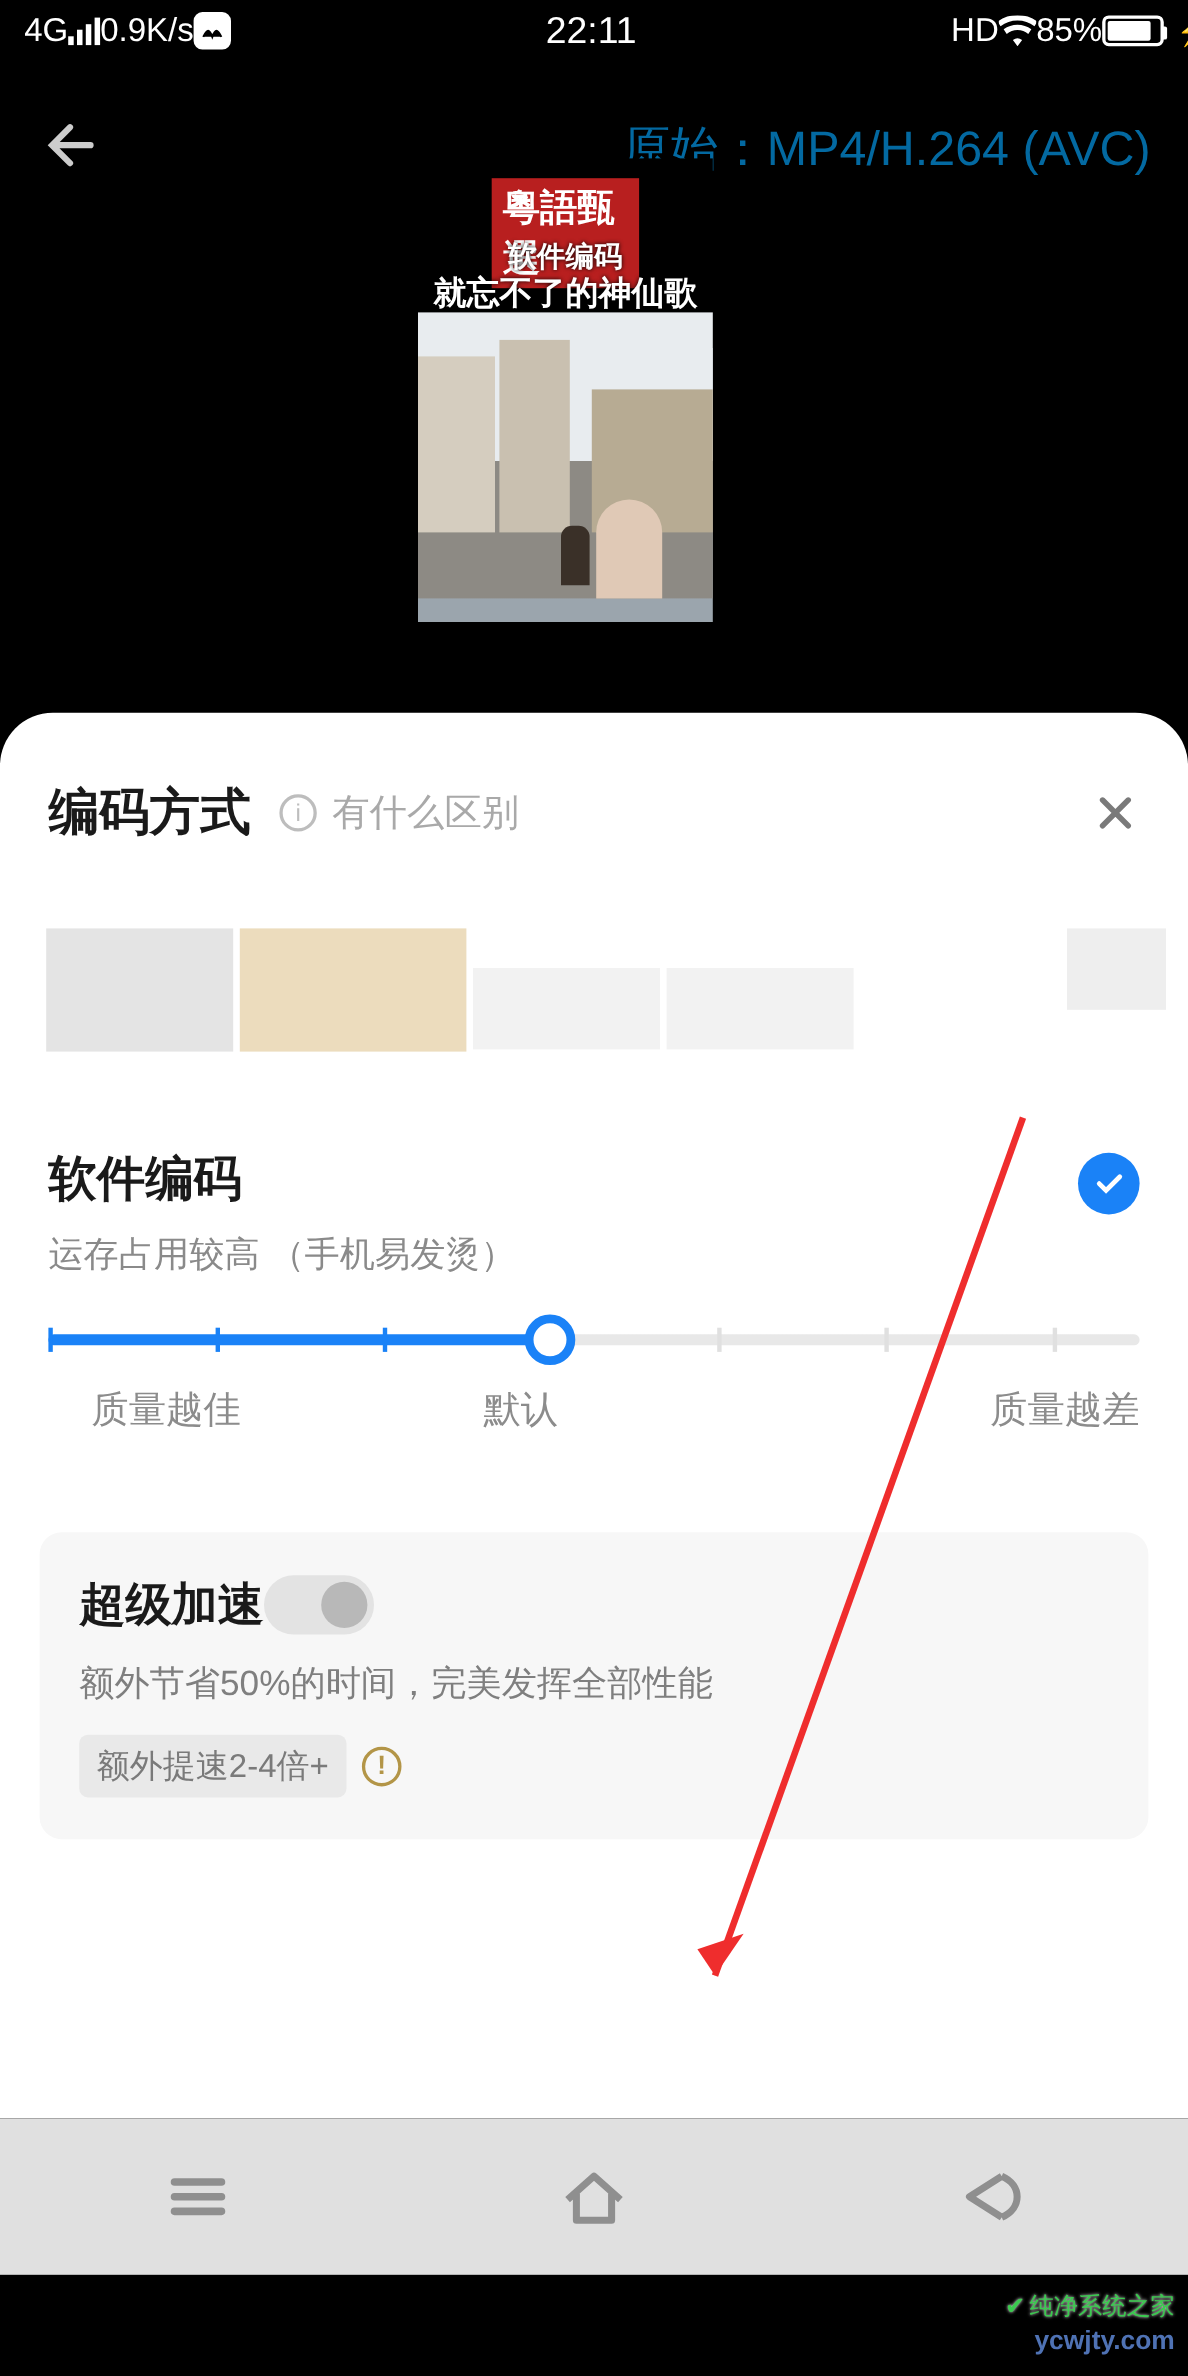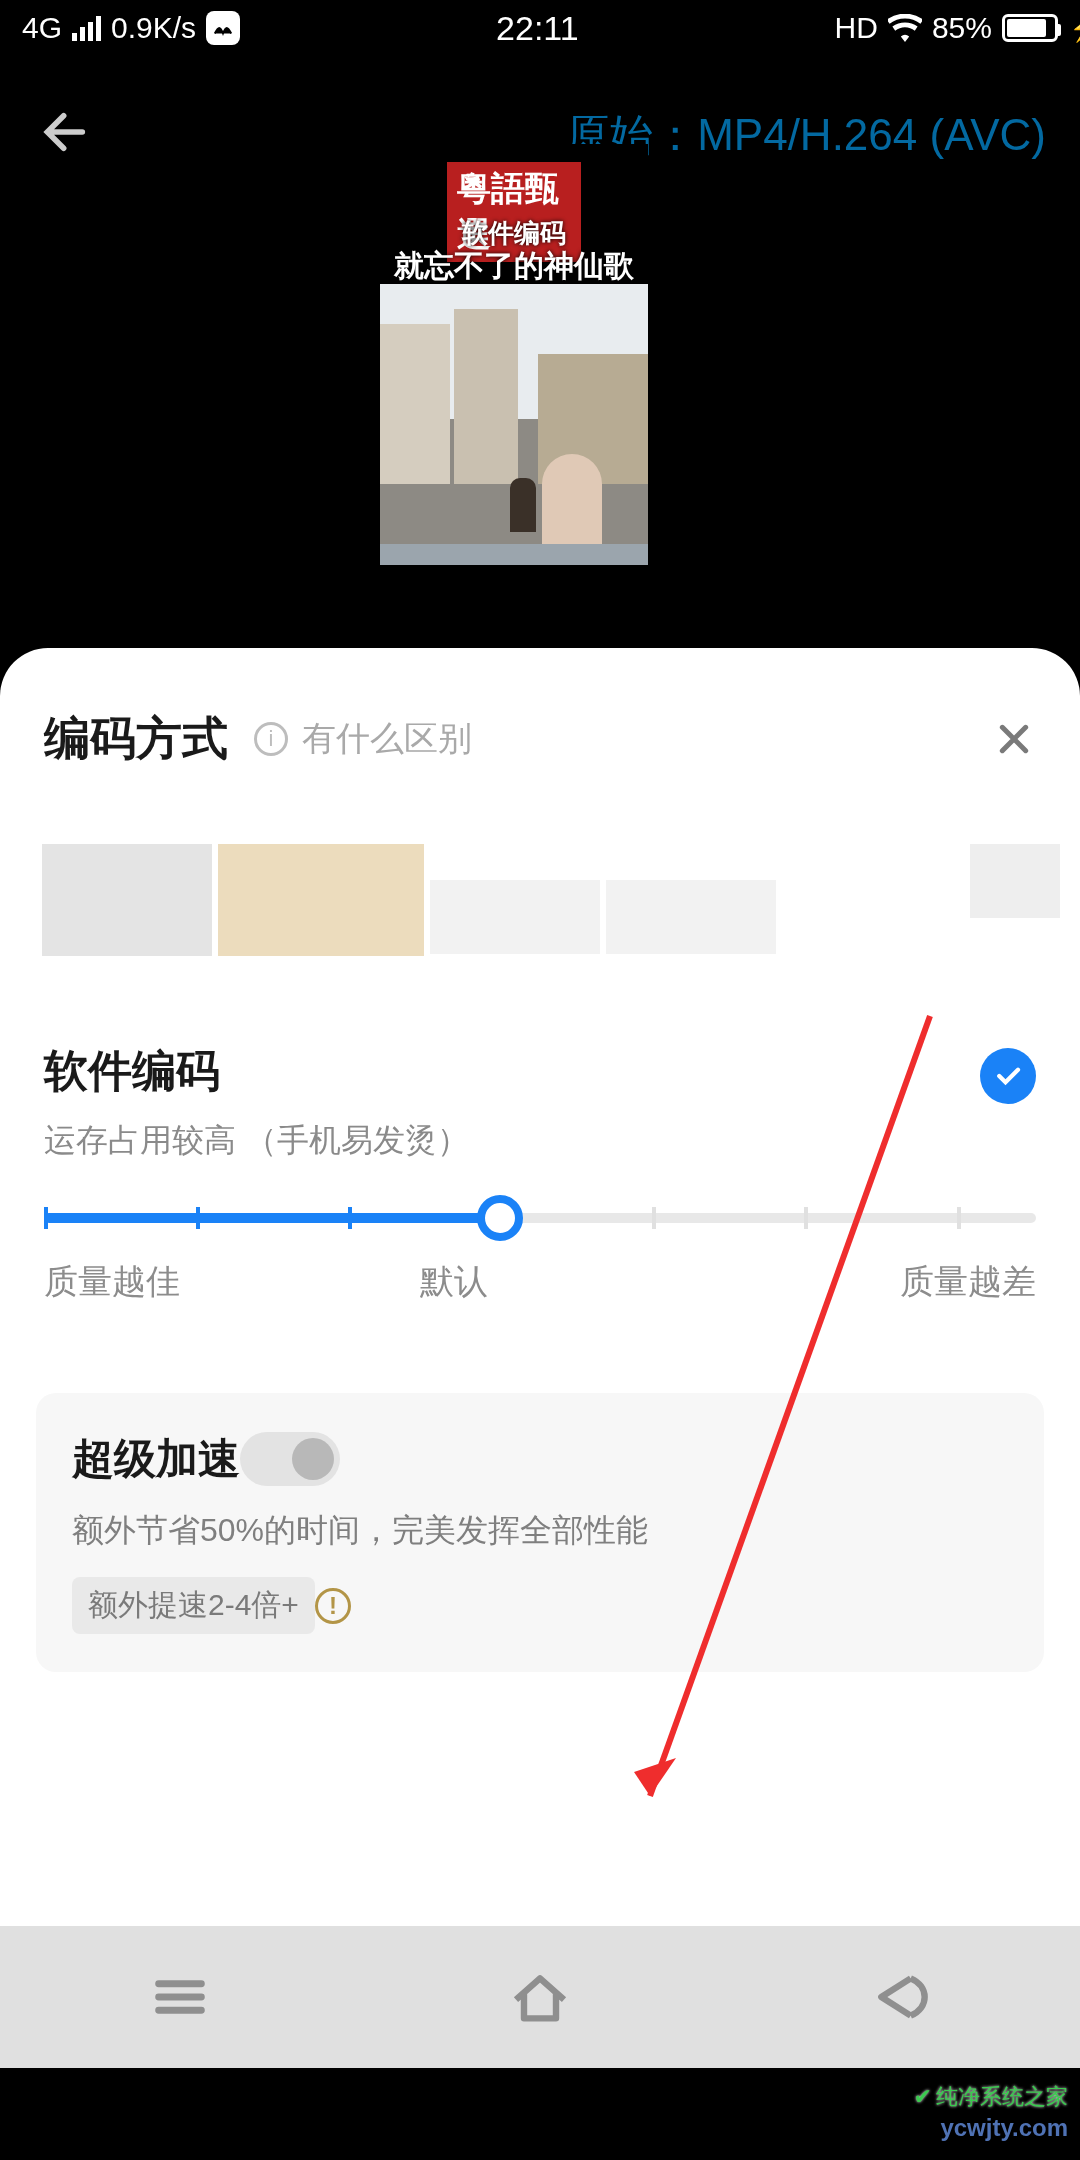--- a/index.html
+++ b/index.html
@@ -9,21 +9,21 @@
       background: #d9d9d9; overflow: hidden; position: relative;
     }
     .screen { width: 100%; height: 100%; background: #000; position: relative; }
 
     
     .status-bar {
       height: 56px; display: flex; justify-content: space-between;
       align-items: center; padding: 0 22px; color: #fff; font-size: 30px;
       font-weight: 500;
     }
-    .status-left, .status-right { display: flex; align-items: center; gap: 10px; }
+    .status-left, .status-right { display: flex; align-items: center; gap: 0; }
     .signal-bars { display: flex; gap: 3px; align-items: flex-end; }
     .sb { width: 5px; background: #fff; }
     .sb1{height:8px}.sb2{height:14px}.sb3{height:19px}.sb4{height:25px}
     .app-icon {
       width: 34px; height: 34px; background: #fff; border-radius: 8px;
       display: flex; align-items: center; justify-content: center; color: #000;
     }
     .wifi-icon { width: 34px; height: 28px; }
     .battery-shell {
       width: 56px; height: 28px; border: 3px solid #fff; border-radius: 6px;
@@ -124,40 +124,40 @@
       width: 46px; height: 46px; border-radius: 50%;
       background: #fff; border: 8px solid #1a82f7;
       transform: translate(-50%,-50%);
     }
     .tick { position:absolute; top:-6px; width:4px; height:22px; background:#1a82f7; }
     .tk1{left:0} .tk2{left:15.3%} .tk3{left:30.6%}
     .tick-g{background:#e0e0e0}
     .tk4{left:61.3%} .tk5{left:76.6%} .tk6{left:92%}
     .slider-labels {
       display: flex; justify-content: space-between; margin-top: 36px;
-      color: #8c8c8c; font-size: 34px;
+      color: #8c8c8c; font-size: 34px; margin-left: 39px;
     }
     .lbl-mid { position: relative; left: -86px; text-align: right; }
 
     .accel-card {
       margin: 60px 36px 0; padding: 38px 36px; background: #f7f7f7;
       border-radius: 20px;
     }
     .accel-hdr { display: flex; align-items: center; }
     .accel-title { font-size: 42px; font-weight: 600; color: #1a1a1a; }
     .toggle-off {
       width: 100px; height: 54px; border-radius: 30px; background: #e3e3e3;
       position: relative;
     }
     .toggle-knob {
       position: absolute; right: 6px; top: 6px; width: 42px; height: 42px;
       border-radius: 50%; background: #b8b8b8;
     }
     .accel-desc { color: #7f7f7f; font-size: 32px; margin-top: 22px; }
-    .accel-badge-row { display:flex; align-items:center; margin-top:24px;}
+    .accel-badge-row { display:flex; align-items:center; gap:14px; margin-top:24px;}
     .accel-badge {
       background: #e9e9e9; color: #7a7a7a;
       font-size: 30px; padding: 8px 16px; border-radius: 8px;
     }
     .warn-icon {
       width: 36px; height: 36px; border: 3px solid #b39547; border-radius: 50%;
       color: #b39547; display:flex;align-items:center;justify-content:center;font-weight:700;
       font-size:24px;
     }
 

